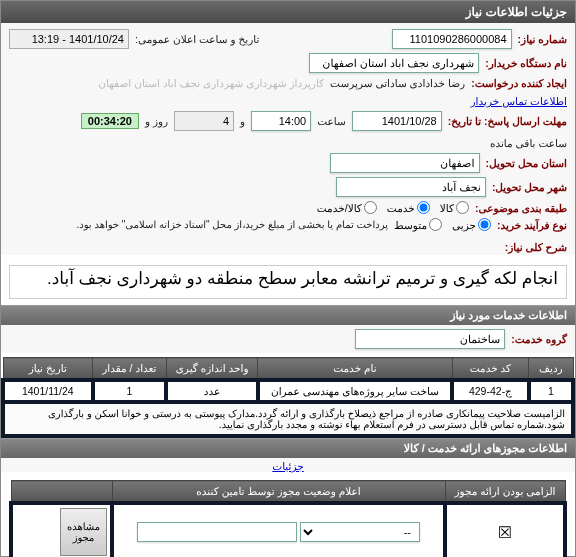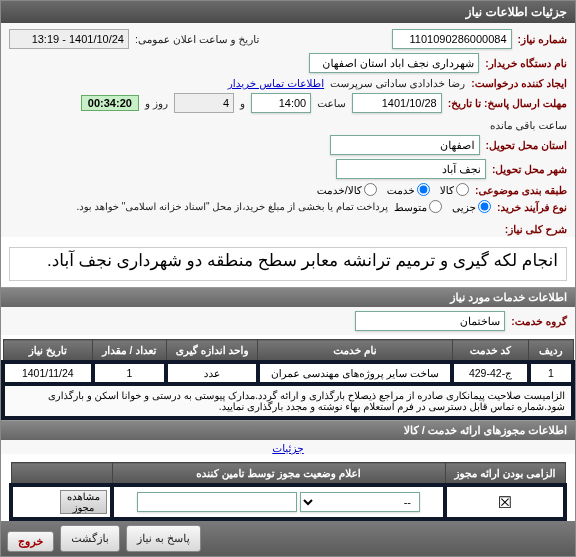--- a/index.html
+++ b/index.html
@@ -48,40 +48,40 @@
 }
 .radio-set { display: flex; gap: 10px; align-items: center; }
 .radio-set label { display: flex; align-items: flex-end; gap: 2px; font-size: 10.5px; }
 .desc-box {
   border: 1px solid #ccc; background: #fff; padding: 2px 8px;
   margin: 6px 8px; font-size: 17px; min-height: 34px;
 }
 .tbl { width: 100%; border-collapse: collapse; font-size: 10.5px; }
 .tbl th {
   background: linear-gradient(#777,#555); color: #fff; padding: 4px 3px;
-  border: 1px solid #444; font-weight: bold; text-align: center;
+  border: 1px solid #444; font-weight: normal; text-align: center;
 }
 .tbl td { border: 4px solid #0f172a; padding: 3px 3px; text-align: center; background: #fff; }
 .note-row td { text-align: right; background: #fafafa; font-size: 10px; padding: 4px 6px; }
 .spacer { flex: 1; }
 .footer {
   background: linear-gradient(#7a7a7a,#5a5a5a);
   padding: 4px 6px; display: flex; gap: 6px; justify-content: flex-start;
   direction: ltr;
 }
 .btn {
   background: linear-gradient(#f8f8f8,#d8d8d8);
   border: 1px solid #888; border-radius: 3px;
   padding: 3px 10px; font-family: inherit; font-size: 11px; cursor: pointer;
   color: #222;
 }
 .btn-red { color: #a00000; font-weight: bold; margin-top: 6px; }
 .btn-view {
   background: linear-gradient(#eee,#ccc); border:1px solid #888;
-  padding:0 6px; font-size:10px; cursor:pointer;margin-left:44px;
+  padding:12px 6px; font-size:10px; cursor:pointer;margin-left:44px;
 }
 .auth-tbl { margin: 4px 8px 0 8px; width: calc(100% - 16px); }
 .checkbox-cell { font-size: 16px; }
 .filler { flex: 1; background: #f0f0f0; }
 .dim { color: #bbb; }
 .w60{width:60px}.w90{width:90px}.w120{width:120px}.w150{width:150px}.w170{width:170px}
 </style>
 </head>
 <body>
 
@@ -100,20 +100,21 @@
     </div>
 
     <div class="row">
       <span class="lbl">نام دستگاه خریدار:</span>
       <input class="inp w170" readonly="" value="شهرداری نجف اباد استان اصفهان" style="">
     </div>
 
     <div class="row">
       <span class="lbl">ایجاد کننده درخواست:</span>
       <span class="lbl2">رضا خدادادی ساداتی سرپرست</span>
+      <span class="lbl2 dim">کارپرداز شهرداری شهرداری نجف اباد استان اصفهان</span>
       <span class="link-blue">اطلاعات تماس خریدار</span>
     </div>
 
     <div class="row">
       <span class="lbl">مهلت ارسال پاسخ: تا تاریخ:</span>
       <input class="inp w90" value="1401/10/28" style="">
       <span class="lbl2">ساعت</span>
       <input class="inp w60" value="14:00" style="">
       <span class="lbl2">و</span>
       <input class="inp-ro w60" readonly="" value="4" style="">

